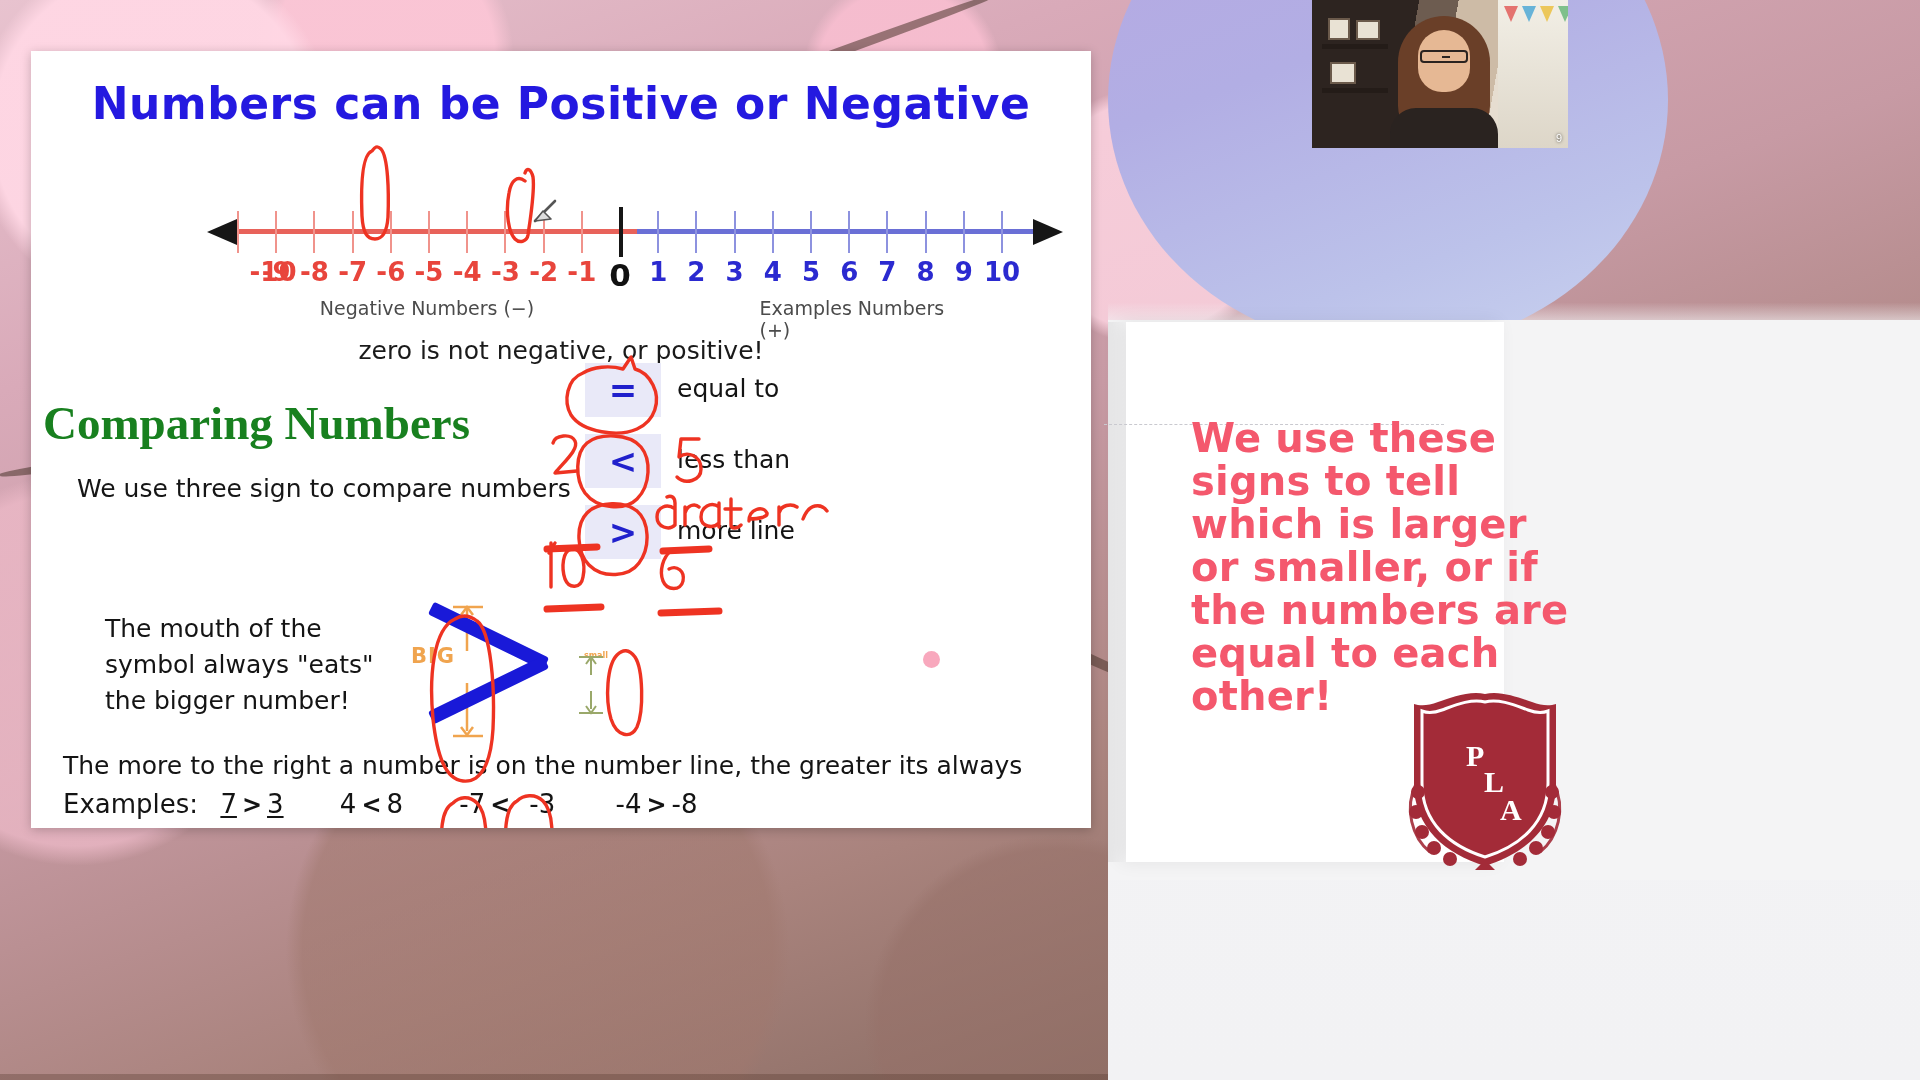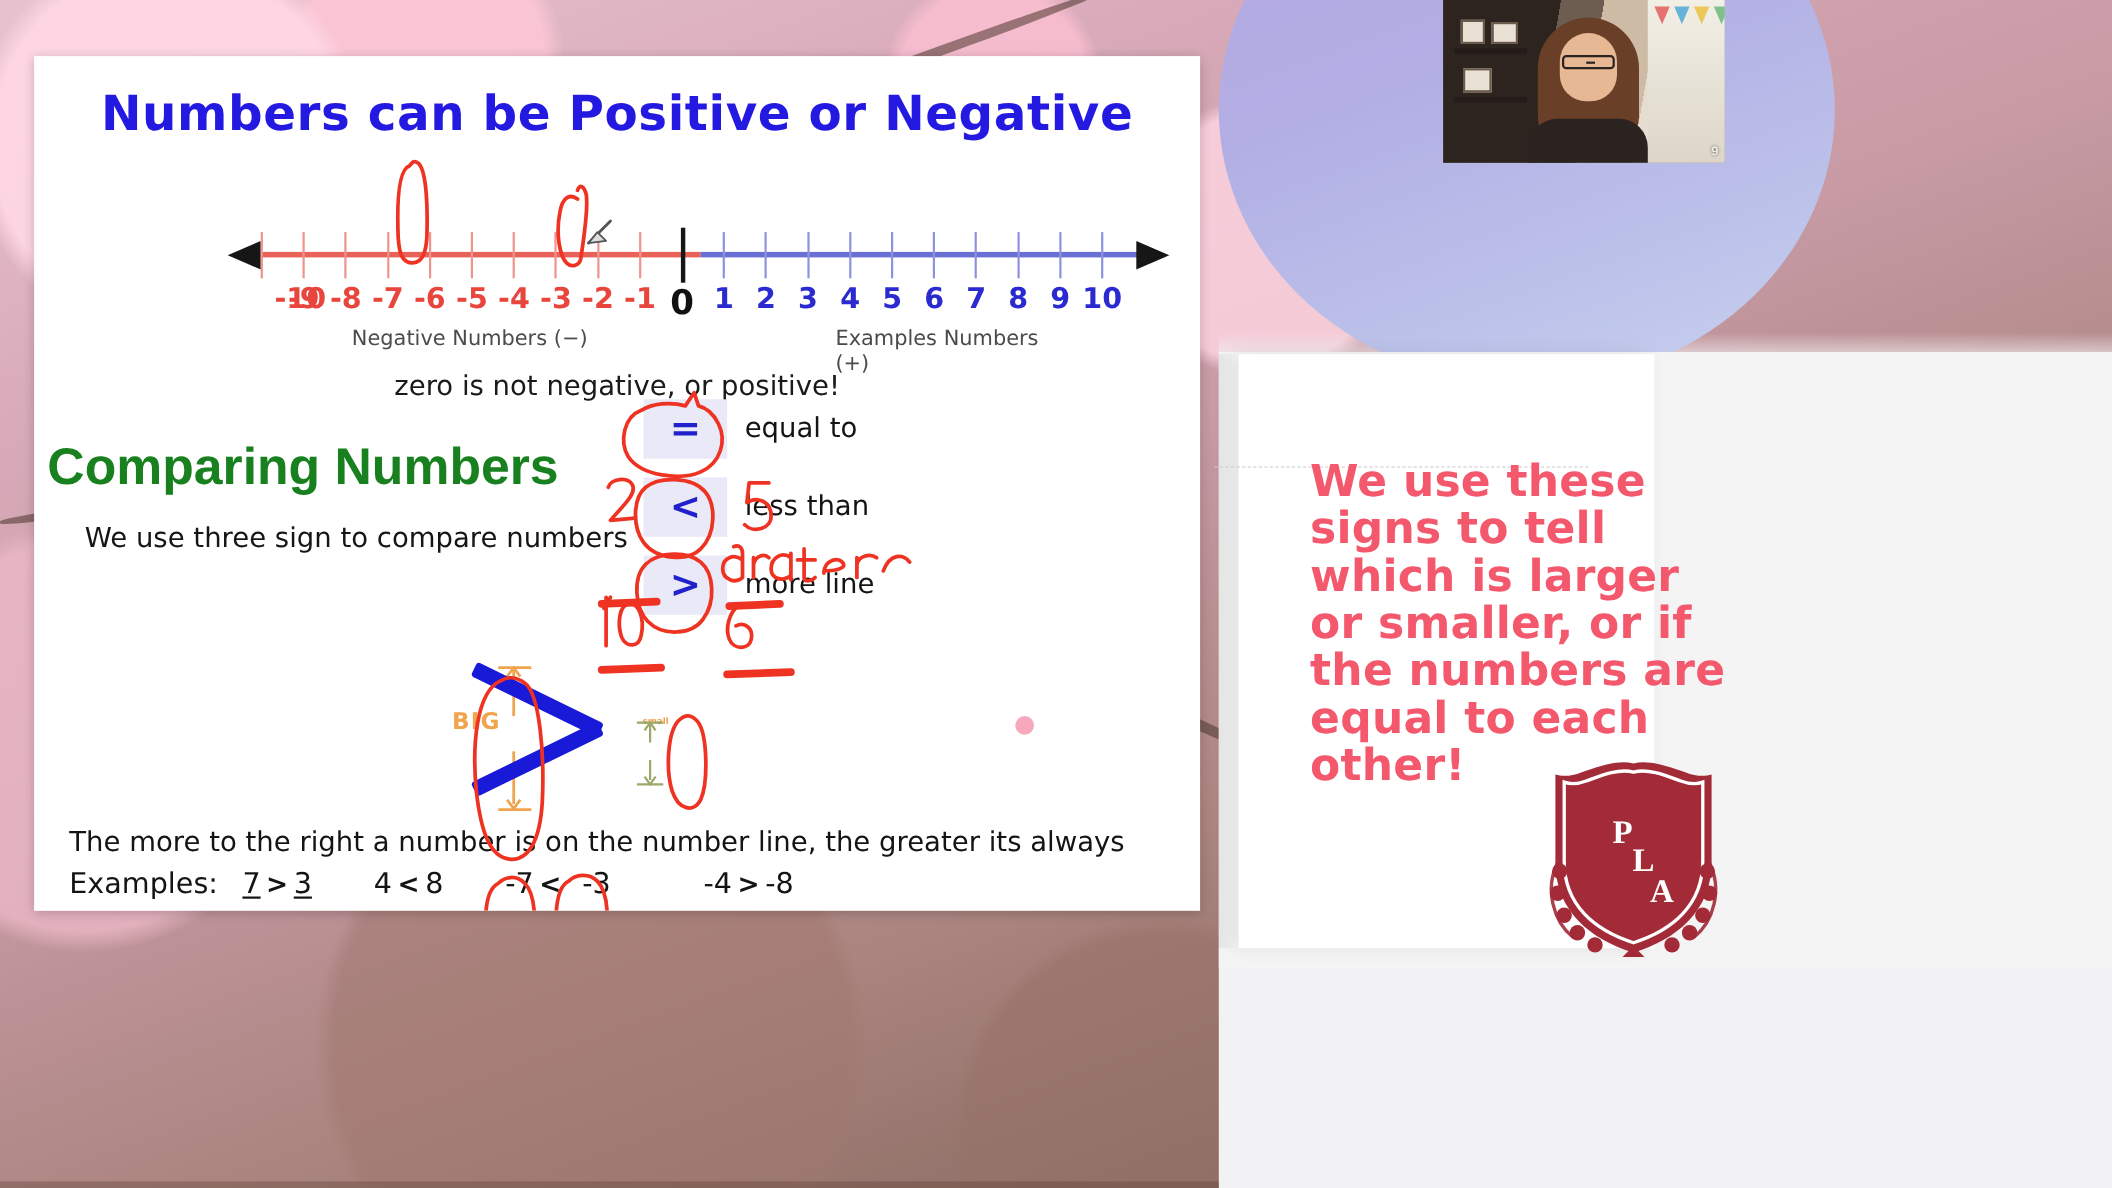--- a/index.html
+++ b/index.html
@@ -149,21 +149,21 @@
   }
 
   .zero-note {
     position: absolute; left: 0; top: 285px; width: 100%; text-align: center;
     font-family: "DejaVu Sans", sans-serif; font-size: 25px; color: #1a1a1a;
   }
 
   .sec-title {
     position: absolute; left: 12px; top: 345px;
     color: #18801f;
-    font-family: Liberation Sans, sans-serif; font-weight: 700; font-size: 47px;
+    font-family: Liberation Serif, serif; font-weight: 700; font-size: 47px;
   }
   .sec-sub {
     position: absolute; left: 46px; top: 423px;
     font-family: "DejaVu Sans", sans-serif; font-size: 25px; color: #161616;
   }
 
   
   .sign-box {
     position: absolute; left: 554px;
     width: 76px; height: 54px;
@@ -354,20 +354,21 @@
 
     <div class="sign-box" style="top:312px;">=</div>
     <div class="sign-label" style="top:323px;">equal to</div>
 
     <div class="sign-box" style="top:383px;">&lt;</div>
     <div class="sign-label" style="top:394px;">less than</div>
 
     <div class="sign-box" style="top:454px;">&gt;</div>
     <div class="sign-label" style="top:465px;">more line</div>
 
+    <div class="mouth-text">The mouth of the symbol always "eats" the bigger number!</div>
     <div class="big-lbl">BIG</div>
     <div class="small-lbl">small</div>
 
     <svg style="position:absolute; left:380px; top:540px;" width="90" height="150" aria-hidden="true">
       <g stroke="#f0a44e" stroke-width="2.5" fill="none">
         <line x1="42" y1="16" x2="72" y2="16"></line>
         <line x1="56" y1="18" x2="56" y2="60"></line>
         <line x1="56" y1="92" x2="56" y2="140"></line>
         <line x1="42" y1="145" x2="72" y2="145"></line>
         <path d="M50 24 L56 16 L62 24"></path>
@@ -393,21 +394,21 @@
       <span>Examples:</span>
       <span class="ex" style="margin-left:14px;">
         <span class="u">7</span><span class="op">&gt;</span><span class="u">3</span>
       </span>
       <span class="ex" style="margin-left:48px;">
         <span>4</span><span class="op">&lt;</span><span>8</span>
       </span>
       <span class="ex" style="margin-left:48px;">
         <span>-7</span><span class="op">&lt;</span><span style="margin-left:14px;">-3</span>
       </span>
-      <span class="ex" style="margin-left:76px;">
+      <span class="ex" style="margin-left:52px;">
         <span>-4</span><span class="op">&gt;</span><span>-8</span>
       </span>
     </div>
 
     <div class="ink">
       <svg width="1060" height="777" aria-hidden="true">
         <g stroke="#ee3322" stroke-width="3.4" fill="none" stroke-linecap="round" stroke-linejoin="round">
 
           <path d="M341 100 C330 104 330 140 331 165 C332 182 336 188 344 188 C352 188 356 180 357 166 C358 140 357 106 350 98 C346 94 344 96 341 100 Z"></path>
 

